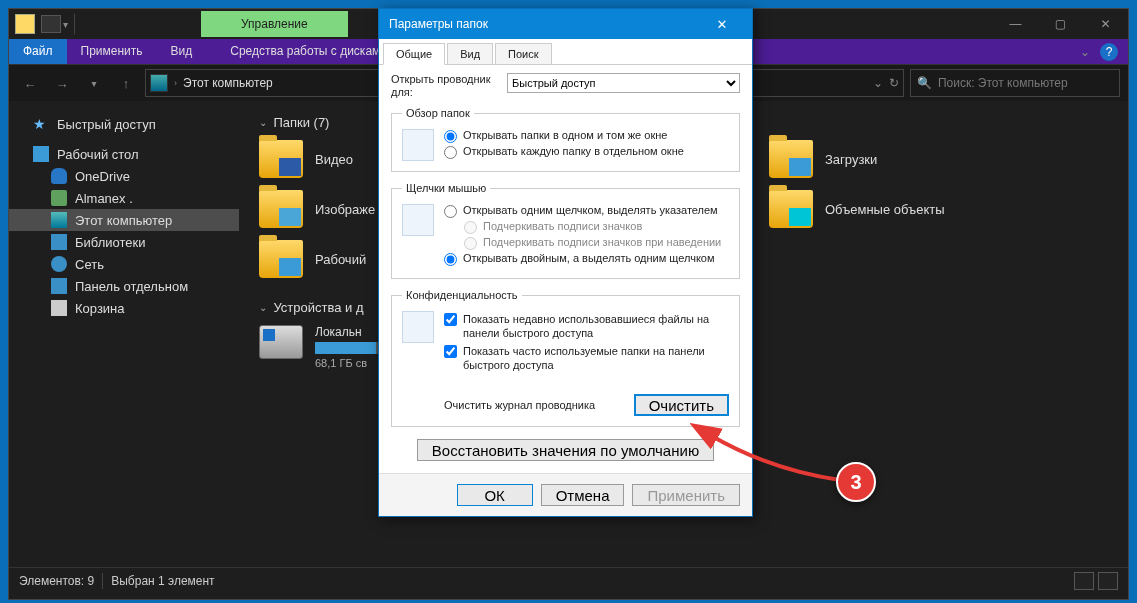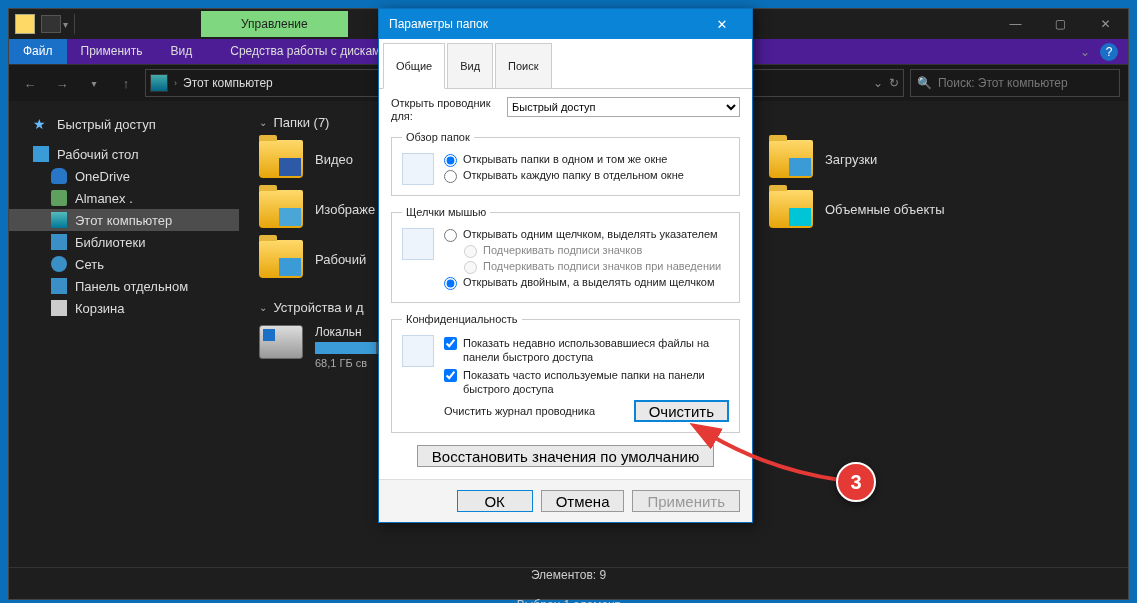--- a/index.html
+++ b/index.html
@@ -53,48 +53,48 @@
 .inner.desk { background: #3a9bd6; }
 .inner.dl { background: #3a9bd6; }
 .inner.obj3d { background: #00c5d6; }
 .drive-item { display: flex; gap: 12px; margin-top: 10px; }
 .drive-ico { width: 44px; height: 34px; background: linear-gradient(#ddd,#999); border: 1px solid #666; border-radius: 3px; position: relative; flex-shrink: 0; }
 .drive-ico::after { content: ""; position: absolute; left: 3px; top: 3px; width: 12px; height: 12px; background: #1a6fc7; }
 .drive-info .name { font-size: 12px; }
 .drive-info .bar { width: 110px; height: 12px; background: #555; margin: 3px 0; position: relative; }
 .drive-info .bar .fill { position: absolute; left: 0; top: 0; height: 100%; width: 55%; background: #3a9bd6; }
 .drive-info .free { font-size: 11px; color: #aaa; }
-.statusbar { height: 26px; background: #1e1e1e; border-top: 1px solid #333; display: flex; align-items: center; padding: 0 10px; font-size: 12px; color: #ccc; gap: 8px; flex-direction: column; }
+.statusbar { height: 26px; background: #1e1e1e; border-top: 1px solid #333; display: flex; align-items: center; padding: 0 10px; font-size: 12px; color: #ccc; gap: 8px; }
 .statusbar .sep { width: 1px; height: 16px; background: #444; }
 .statusbar .right { margin-left: auto; display: flex; gap: 4px; }
 .statusbar .view-btn { width: 20px; height: 18px; border: 1px solid #555; background: #222; }
 
 
 .dialog { position: absolute; left: 378px; top: 8px; width: 375px; background: #fff; border: 1px solid #0a6fb8; font-size: 11px; color: #222; box-shadow: 3px 3px 12px rgba(0,0,0,.5); }
 .dlg-title { height: 30px; background: #0a84d6; color: #fff; display: flex; align-items: center; padding: 0 10px; font-size: 12px; }
 .dlg-title .x { margin-left: auto; width: 40px; text-align: center; font-size: 13px; }
 .dlg-tabs { display: flex; border-bottom: 1px solid #ccc; background: #fff; padding: 4px 4px 0; }
-.dlg-tab { padding: 16px 12px; border: 1px solid #ccc; border-bottom: none; background: #fff; margin-right: 2px; font-size: 11px; position: relative; }
+.dlg-tab { padding: 4px 12px; border: 1px solid #ccc; border-bottom: none; background: #fff; margin-right: 2px; font-size: 11px; position: relative; }
 .dlg-tab.active { background: #fff; z-index: 2; border-bottom: 1px solid #fff; margin-bottom: -1px; }
 .dlg-tab:not(.active) { background: #f4f4f4; }
 .dlg-body { padding: 8px 12px; }
 .row-open { display: flex; align-items: flex-start; gap: 6px; margin-bottom: 8px; }
 .row-open label { width: 110px; line-height: 1.2; }
 .row-open select { flex: 1; height: 20px; font-size: 11px; border: 1px solid #aaa; background: #fff; }
 fieldset { border: 1px solid #ccc; padding: 8px 10px 10px; margin-bottom: 10px; }
 fieldset legend { font-size: 11px; padding: 0 4px; }
 .fs-row { display: flex; gap: 10px; }
 .fs-icon { width: 32px; height: 32px; background: #eef4fb; border: 1px solid #c7d8eb; flex-shrink: 0; margin-top: 2px; }
 .opts { flex: 1; }
 .opt { display: flex; align-items: flex-start; gap: 6px; margin: 2px 0; line-height: 1.25; }
 .opt.sub { margin-left: 20px; color: #888; }
 .opt input[type=radio] { margin-top: 1px; }
 .privacy-row { display: flex; gap: 10px; }
 .chk { display: flex; align-items: flex-start; gap: 6px; margin: 4px 0; line-height: 1.25; }
-.clear-row { display: flex; align-items: center; margin-top: 0; margin-left: 42px; }
+.clear-row { display: flex; align-items: center; margin-top: 18px; margin-left: 42px; }
 .clear-row .lbl { flex: 1; }
 .btn { height: 22px; padding: 0 14px; background: #e9e9e9; border: 1px solid #999; font-size: 15px; cursor: pointer; }
 .btn.highlight { border: 2px solid #0a84d6; padding: 0 13px; }
 .restore-row { text-align: center; margin: 12px 0 4px; }
 .dlg-buttons { display: flex; justify-content: flex-end; gap: 8px; padding: 10px 12px; background: #f4f4f4; border-top: 1px solid #ddd; }
 .dlg-buttons .btn { min-width: 76px; }
 .dlg-buttons .btn.default { border: 1px solid #0a84d6; }
 .dlg-buttons .btn.disabled { color: #999; }
 
 

